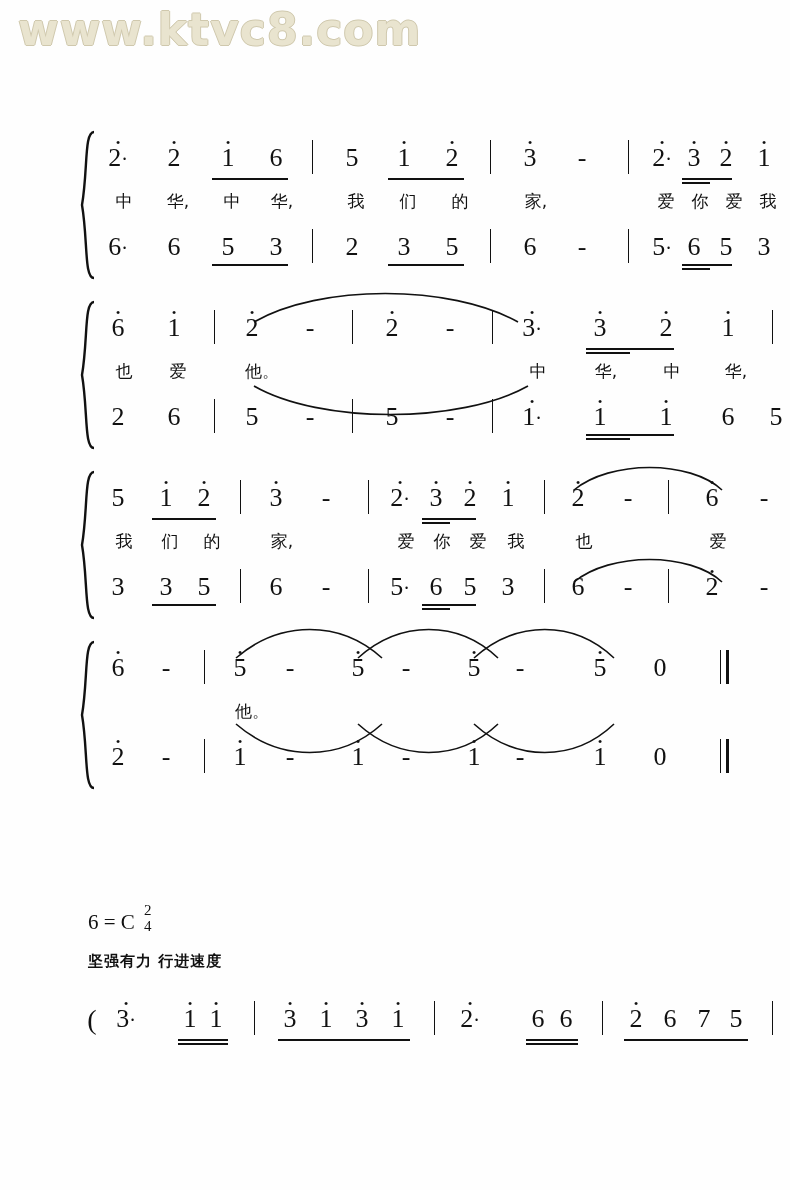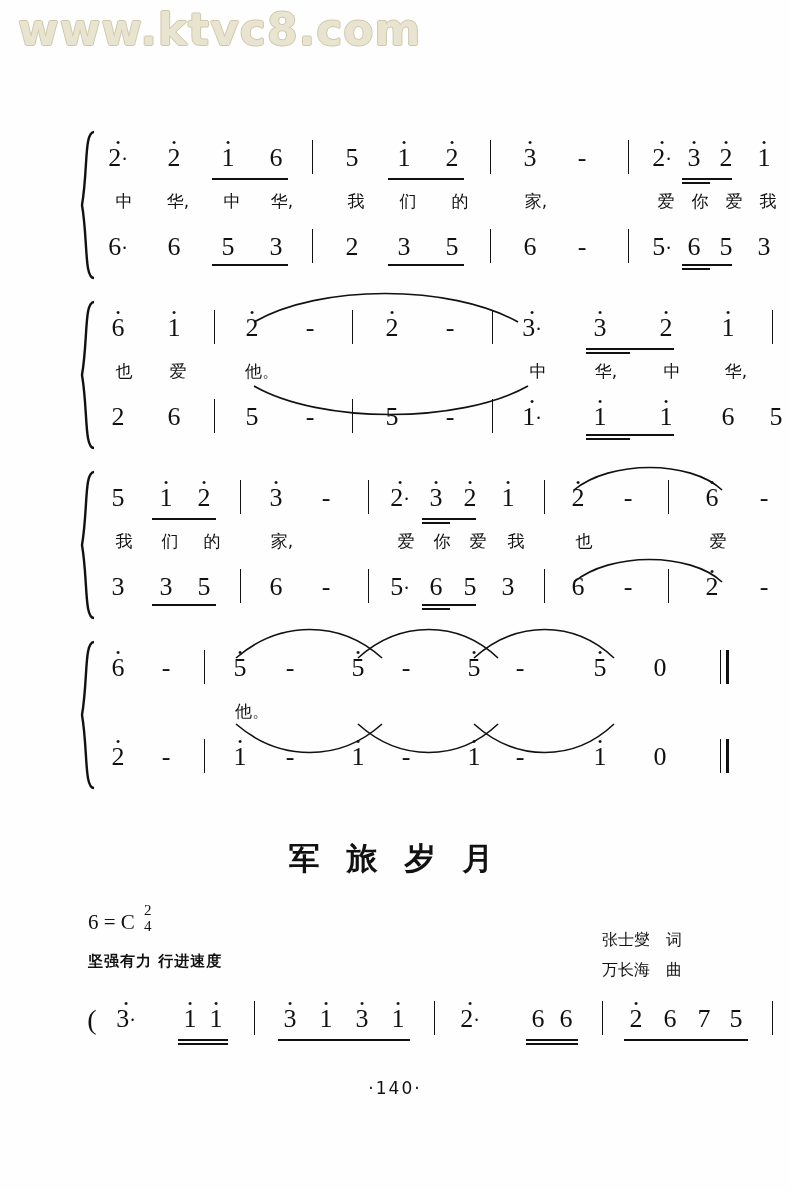--- a/index.html
+++ b/index.html
@@ -447,40 +447,31 @@
         <span class="bar" style="position:absolute;left:626px;top:5px;height:34px;width:3px;"></span>
         <svg class="tie" style="left:130px;top:-16px;" width="390" height="44">
           <path d="M6 6 C50 44 110 44 152 6" fill="none" stroke="#111" stroke-width="1.6"></path>
           <path d="M128 6 C170 44 228 44 268 6" fill="none" stroke="#111" stroke-width="1.6"></path>
           <path d="M244 6 C286 44 344 44 384 6" fill="none" stroke="#111" stroke-width="1.6"></path>
         </svg>
       </div>
     </div>
   </div>
 
-  <div class="song-title">军 旅 岁 月</div>
 
   <div class="key-sig">
     <span>6 = C</span>
     <span class="frac">
       <span class="num">2</span>
       <span class="den">4</span>
     </span>
   </div>
 
   <div class="tempo">坚强有力  行进速度</div>
 
-  <div class="credits">
-    <div>
-      <span>张士燮</span><span class="role">词</span>
-    </div>
-    <div>
-      <span>万长海</span><span class="role">曲</span>
-    </div>
-  </div>
 
   <div class="lastline">
     <div class="notes" style="left:0;height:60px;">
       <span class="n" style="left:14px;top:14px;font-size:28px;">(</span>
       <span class="n dotup" style="left:48px;top:14px;">3<span style="font-size:20px;">·</span></span>
       <span class="n dotup" style="left:112px;top:14px;">1</span>
       <span class="n dotup" style="left:138px;top:14px;">1</span>
       <div class="ubeam" style="left:100px;top:49px;width:50px;"></div>
       <div class="ubeam" style="left:100px;top:53px;width:50px;"></div>
       <span class="bar" style="position:absolute;left:176px;top:11px;height:34px;"></span>
@@ -498,15 +489,14 @@
       <span class="bar" style="position:absolute;left:524px;top:11px;height:34px;"></span>
       <span class="n dotup" style="left:558px;top:14px;">2</span>
       <span class="n" style="left:592px;top:14px;">6</span>
       <span class="n" style="left:626px;top:14px;">7</span>
       <span class="n" style="left:658px;top:14px;">5</span>
       <div class="ubeam" style="left:546px;top:49px;width:124px;"></div>
       <span class="bar" style="position:absolute;left:694px;top:11px;height:34px;"></span>
     </div>
   </div>
 
-  <div class="page-number">·140·</div>
 
 </div>
 
 </body></html>

